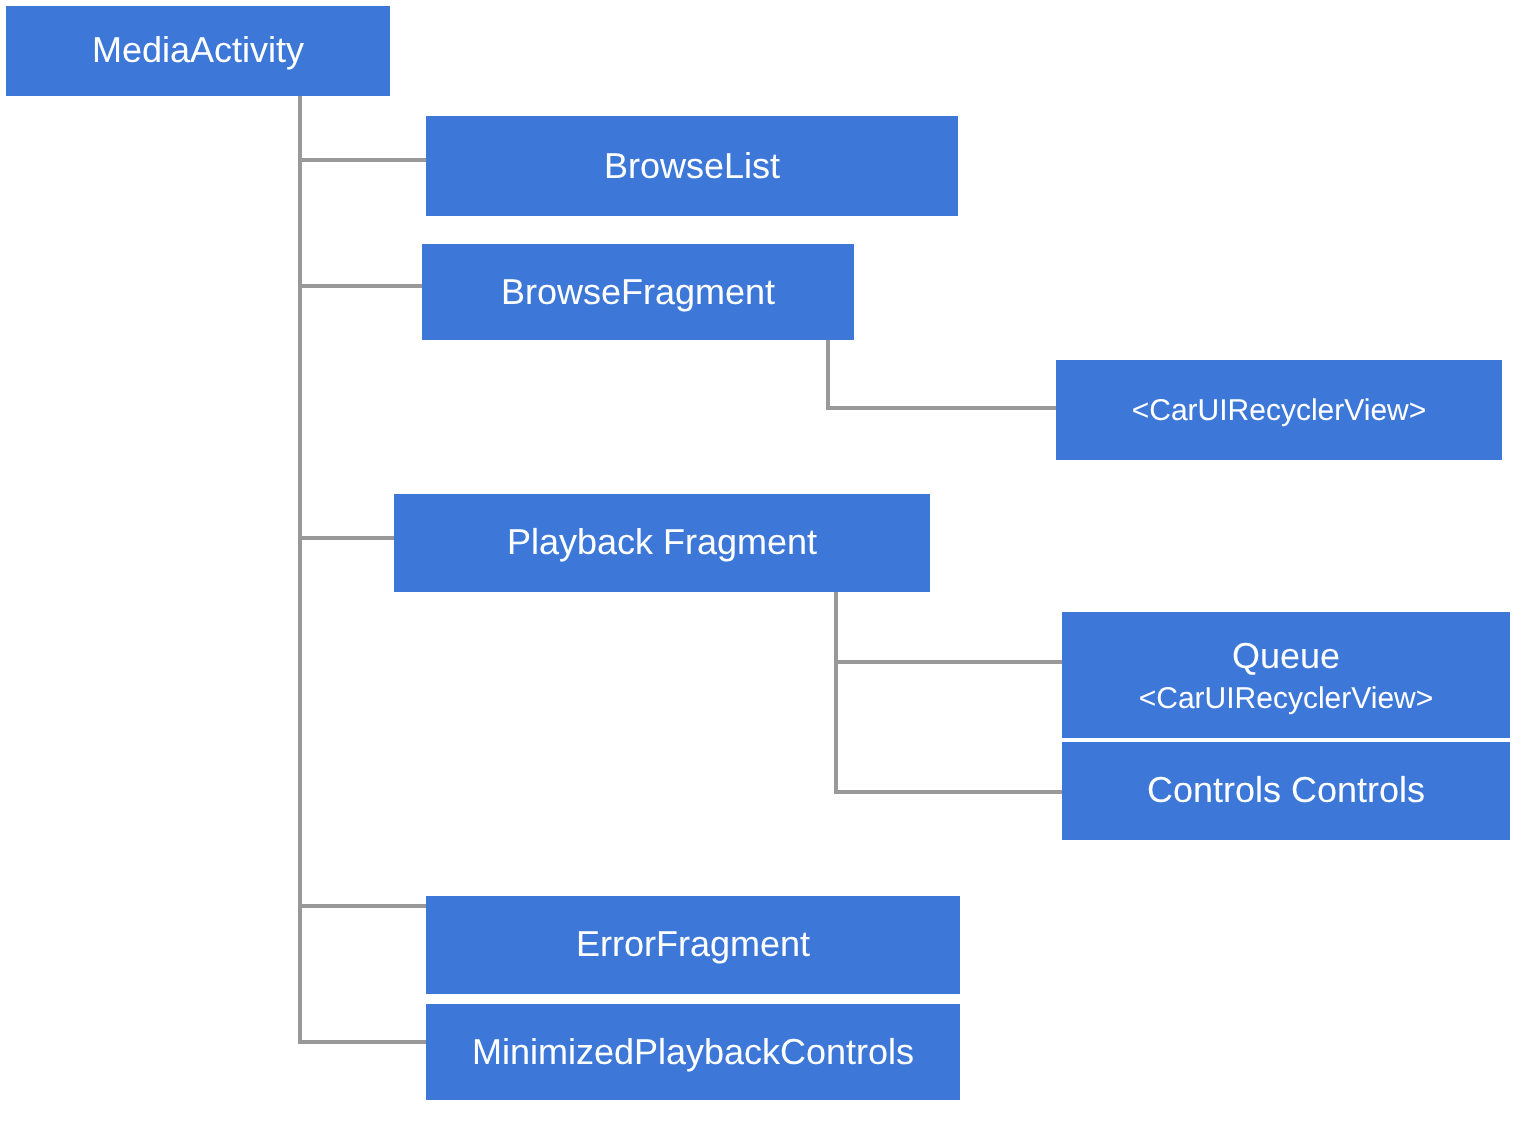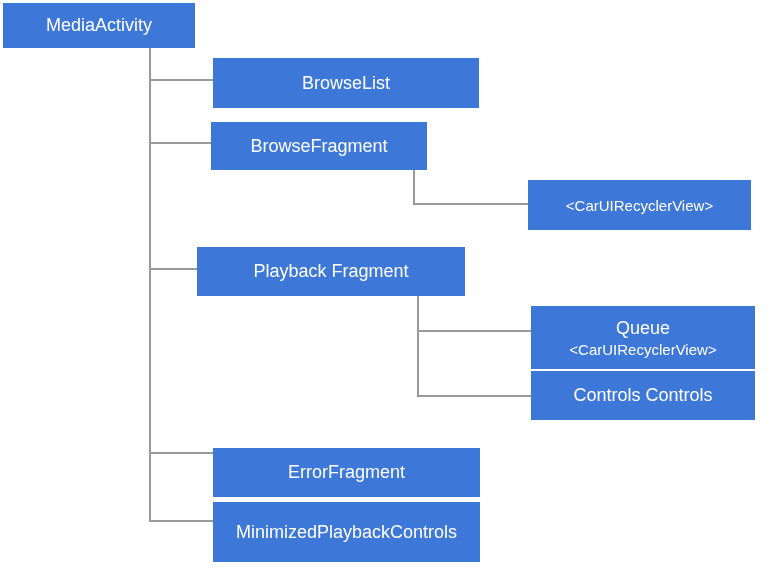--- a/index.html
+++ b/index.html
@@ -38,21 +38,21 @@
   }
   
   #n-media-activity   { left: 3px;   top: 3px;   width: 192px; height: 45px; }
   #n-app-bar-view     { left: 213px; top: 58px;  width: 266px; height: 50px; }
   #n-browse-fragment  { left: 211px; top: 122px; width: 216px; height: 48px; }
   #n-browse-list      { left: 528px; top: 180px; width: 223px; height: 50px; }
   #n-playback-fragment{ left: 197px; top: 247px; width: 268px; height: 49px; }
   #n-queue            { left: 531px; top: 306px; width: 224px; height: 63px; }
   #n-playback-controls{ left: 531px; top: 371px; width: 224px; height: 49px; }
   #n-error-fragment   { left: 213px; top: 448px; width: 267px; height: 49px; }
-  #n-minimized        { left: 213px; top: 502px; width: 267px; height: 60px; }
+  #n-minimized        { left: 213px; top: 502px; width: 267px; height: 48px; }
   
   #c-trunk        { left: 149px; top: 48px;  width: 2px;   height: 474px; }
   #c-h-appbar     { left: 149px; top: 79px;  width: 64px;  height: 2px; }
   #c-h-browse     { left: 149px; top: 142px; width: 62px;  height: 2px; }
   #c-h-playback   { left: 149px; top: 268px; width: 63px;  height: 2px; }
   #c-h-error      { left: 149px; top: 452px; width: 64px;  height: 2px; }
   #c-h-minimized  { left: 149px; top: 520px; width: 64px;  height: 2px; }
   #c-v-browse     { left: 413px; top: 170px; width: 2px;   height: 35px; }
   #c-h-browselist { left: 413px; top: 203px; width: 115px; height: 2px; }
   #c-v-playback   { left: 417px; top: 296px; width: 2px;   height: 101px; }

